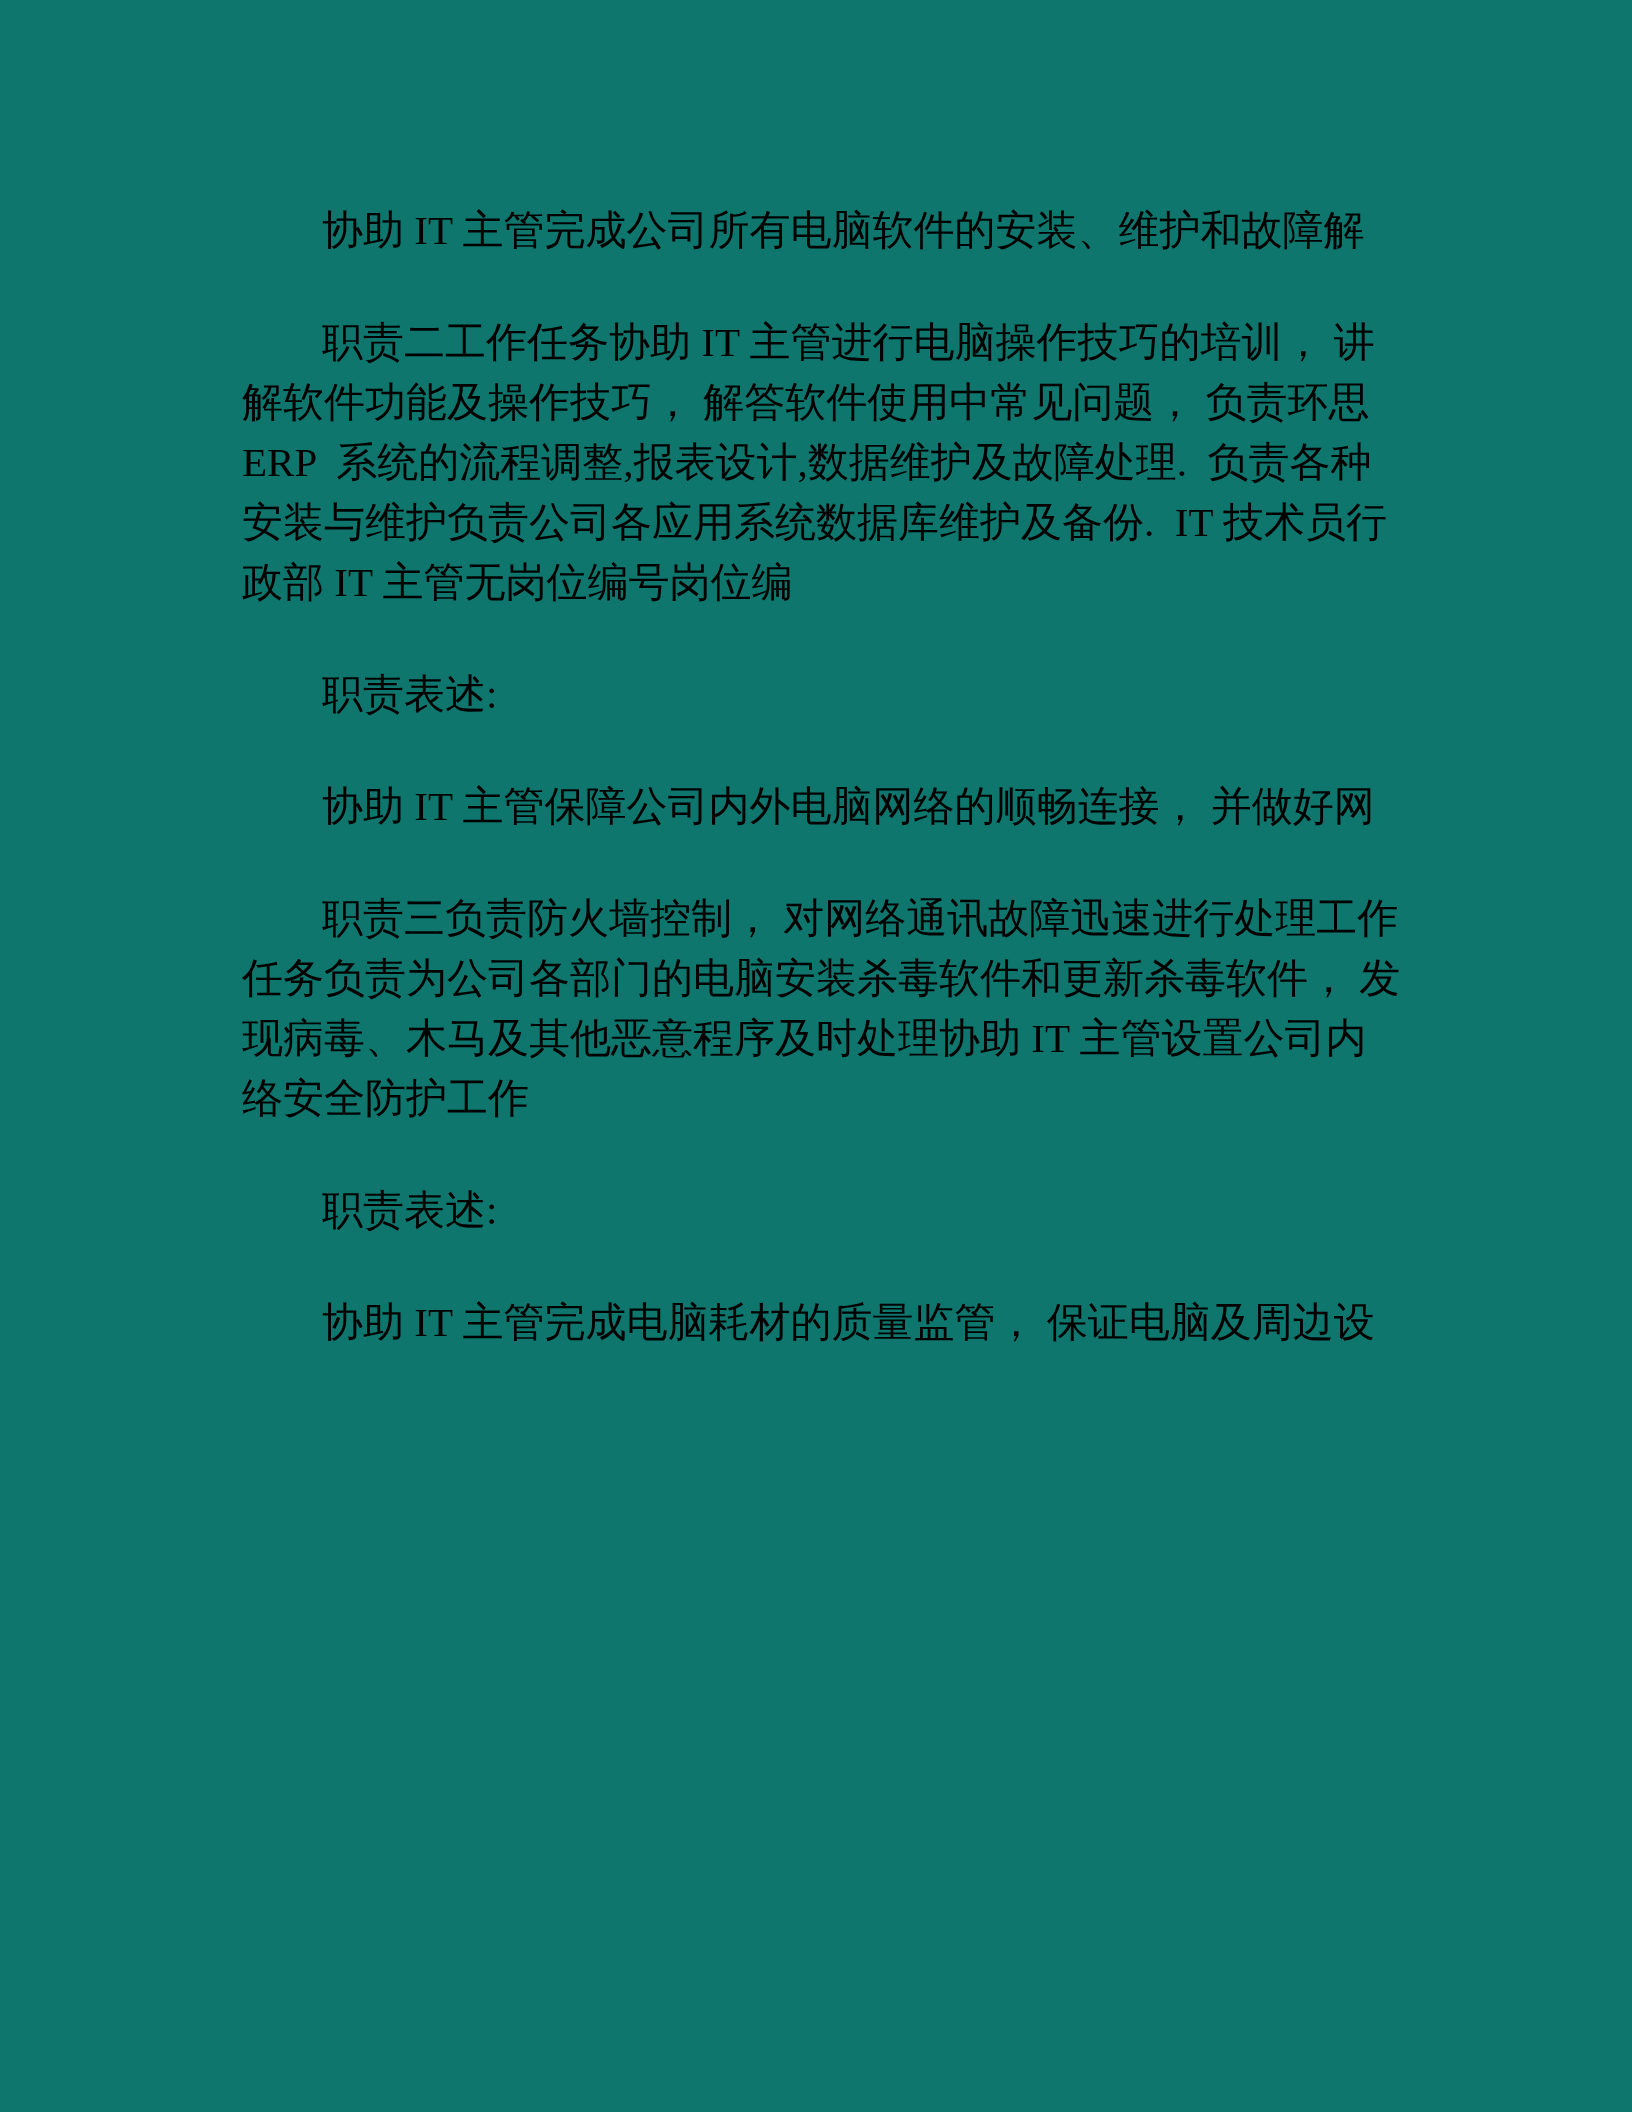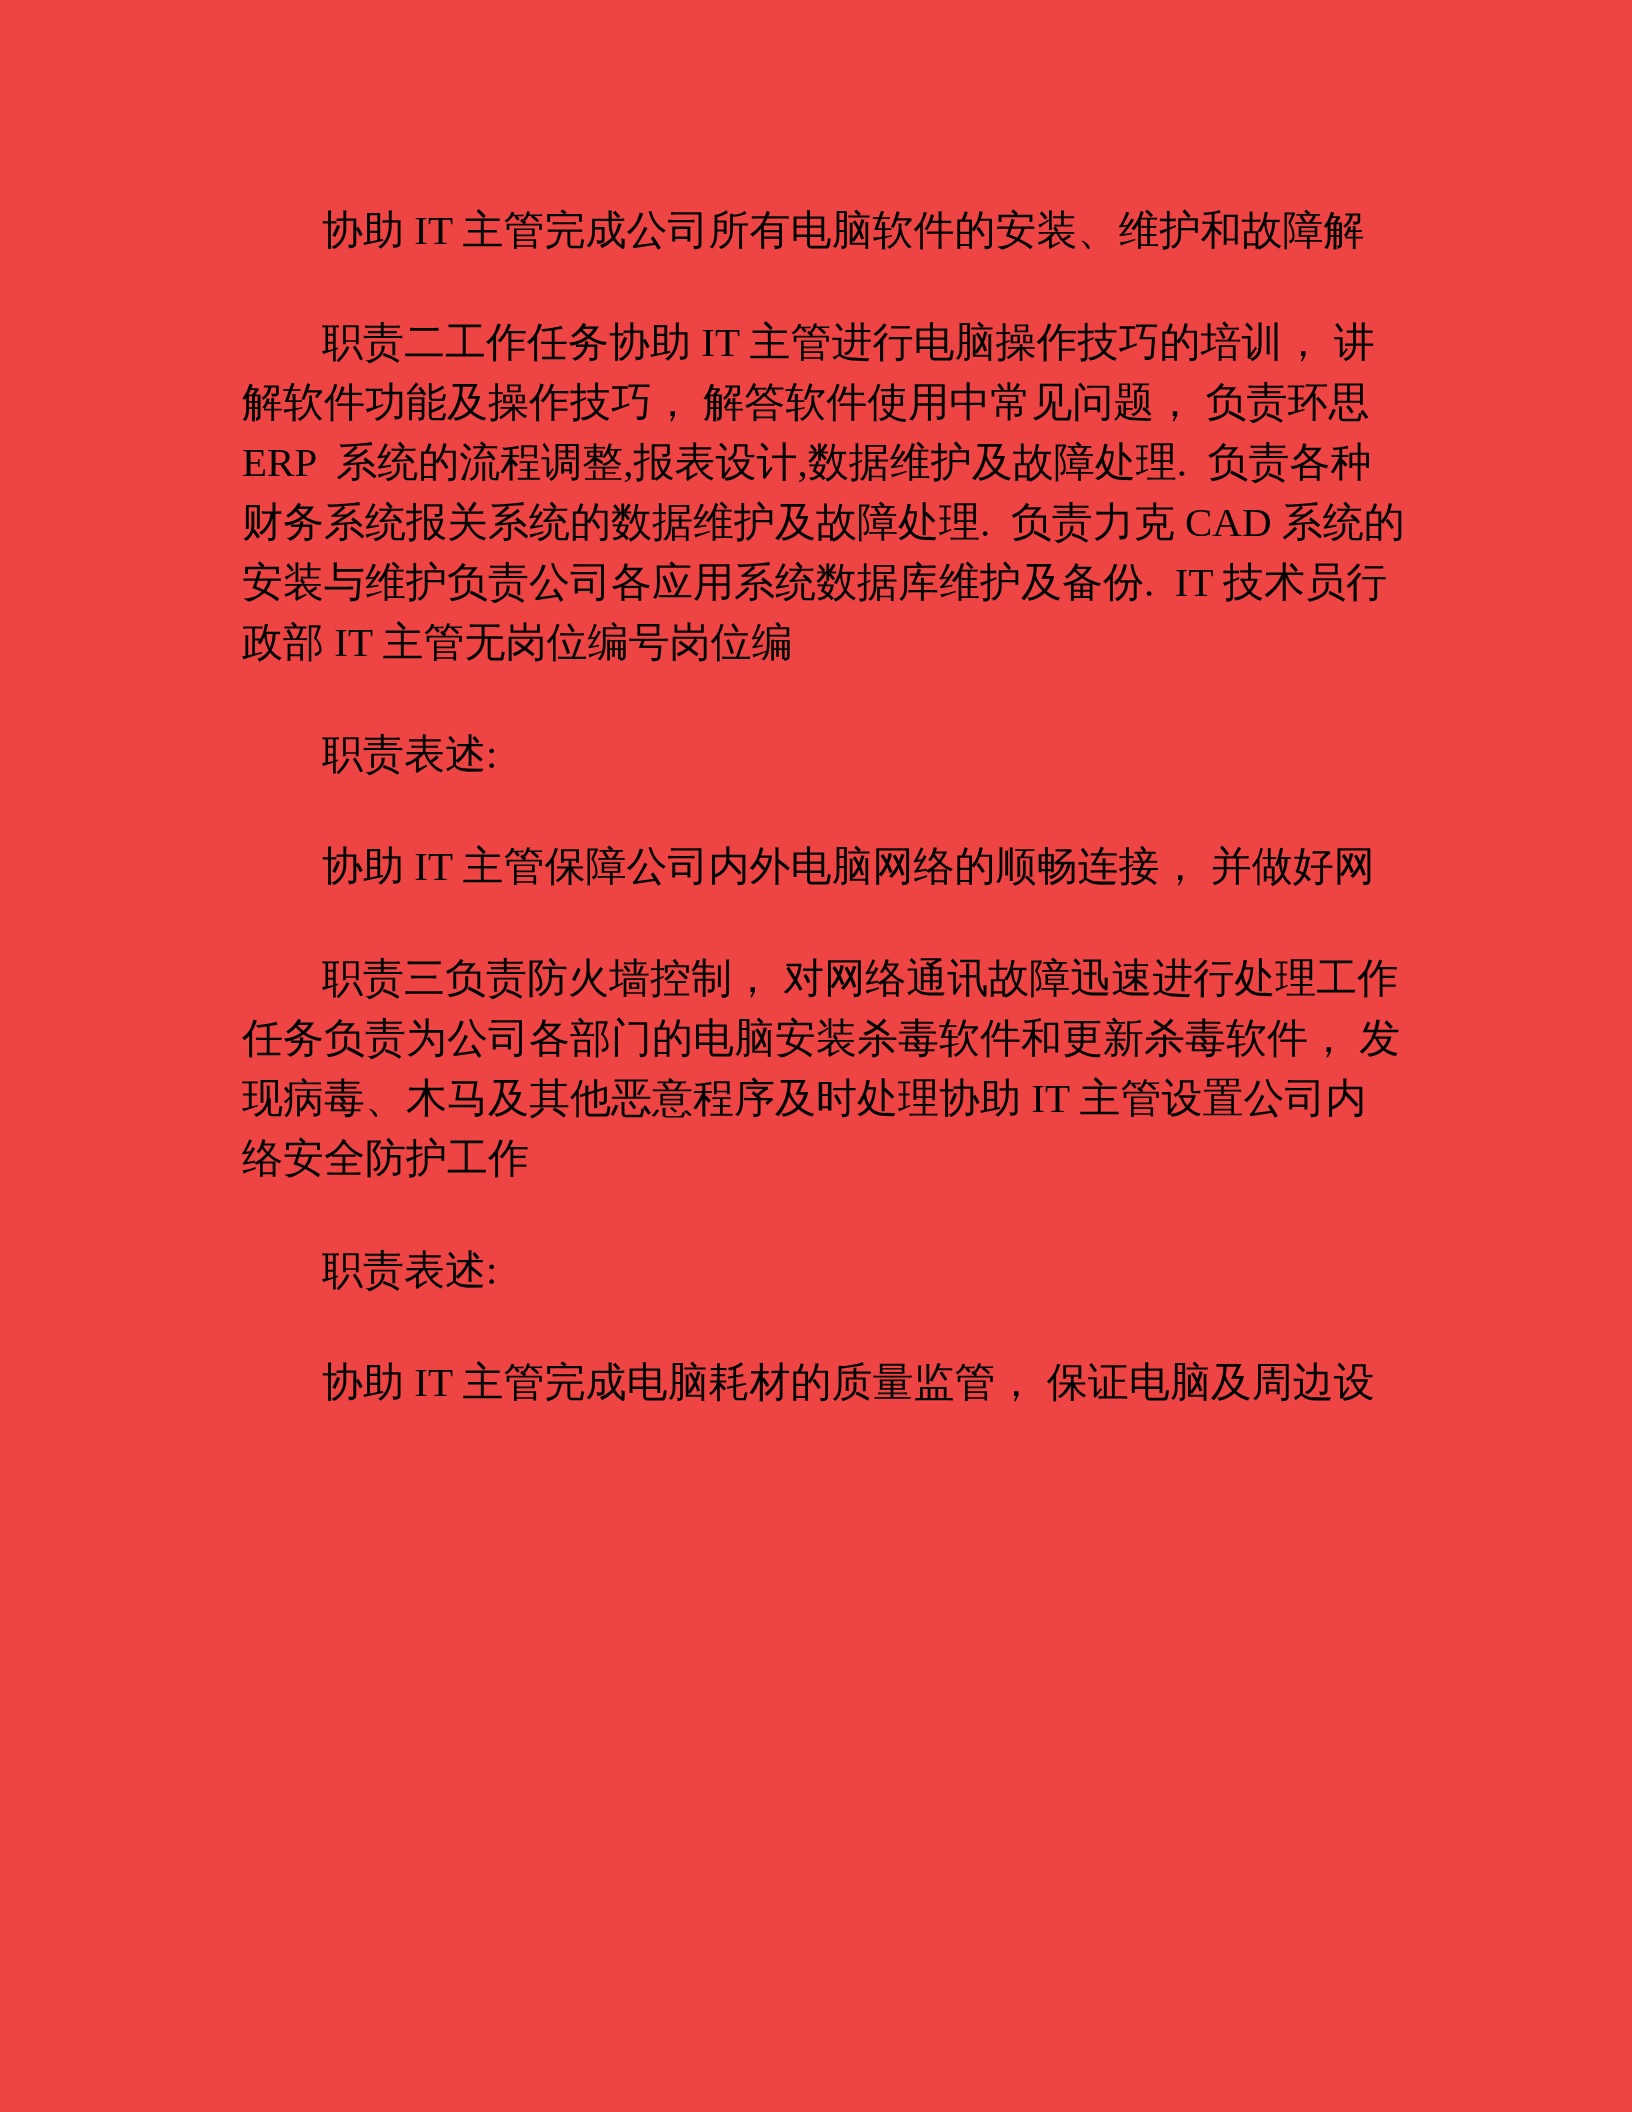--- a/index.html
+++ b/index.html
@@ -11,21 +11,21 @@
     position: relative;
     width: 1632px;
     height: 2112px;
     font-family: "Liberation Serif", "DejaVu Serif", serif;
     color: #000000;
     overflow: hidden;
   }
   .page {
     position: absolute;
     inset: 0;
-    background: #ef4444;
+    background: #0f766e;
   }
   .doc {
     position: absolute;
     left: 242px;
     top: 200px;
     width: 1260px;
   }
   .para {
     margin: 0 0 52px 0;
     padding: 0;
@@ -46,21 +46,20 @@
 
 <div class="page">
   <div class="doc" id="doc">
       <div class="para">
         <div class="line first">协助 IT 主管完成公司所有电脑软件的安装、维护和故障解</div>
       </div>
       <div class="para">
         <div class="line first">职责二工作任务协助 IT 主管进行电脑操作技巧的培训， 讲</div>
         <div class="line">解软件功能及操作技巧， 解答软件使用中常见问题， 负责环思</div>
         <div class="line">ERP  系统的流程调整,报表设计,数据维护及故障处理.  负责各种</div>
-        <div class="line">财务系统报关系统的数据维护及故障处理.  负责力克 CAD 系统的</div>
         <div class="line">安装与维护负责公司各应用系统数据库维护及备份.  IT 技术员行</div>
         <div class="line">政部 IT 主管无岗位编号岗位编</div>
       </div>
       <div class="para">
         <div class="line first">职责表述:</div>
       </div>
       <div class="para">
         <div class="line first">协助 IT 主管保障公司内外电脑网络的顺畅连接， 并做好网</div>
       </div>
       <div class="para">

